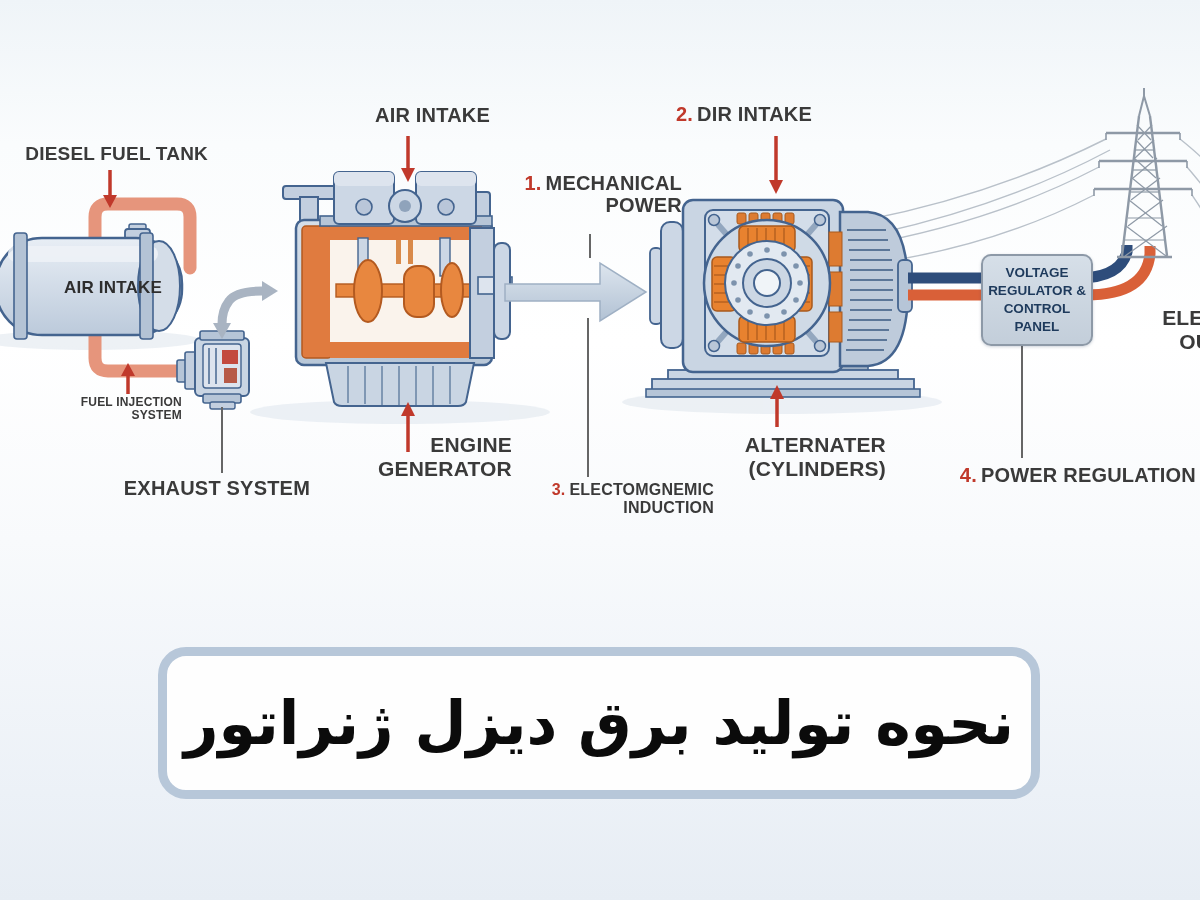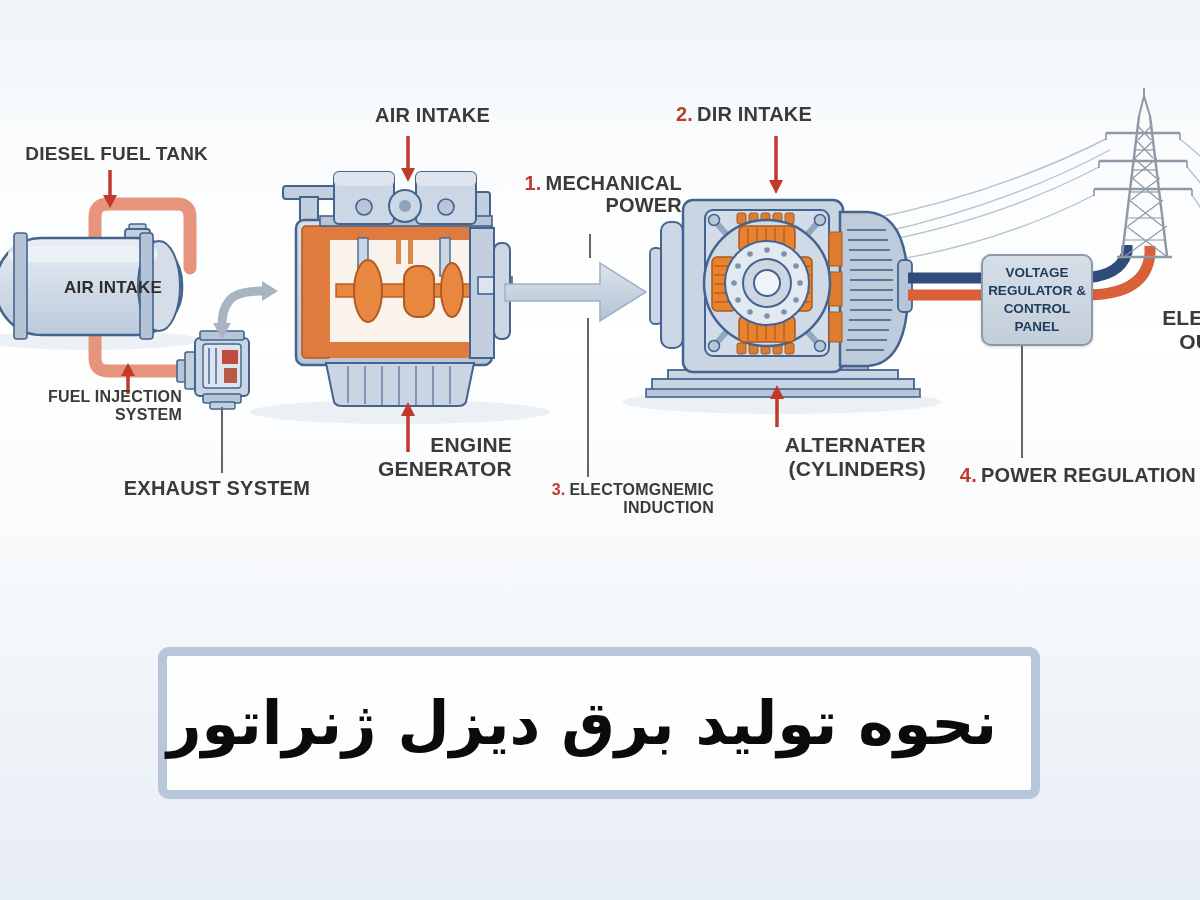--- a/index.html
+++ b/index.html
@@ -4,39 +4,39 @@
 <style>
   html,body{margin:0;padding:0;}
   body{width:1200px;height:900px;overflow:hidden;font-family:"Liberation Sans",sans-serif;}
   .canvas{position:relative;width:1200px;height:900px;overflow:hidden;
     background:linear-gradient(180deg,#eff4f8 0%,#fafcfd 16%,#ffffff 38%,#f8fafc 60%,#ecf1f7 88%,#e7edf4 100%);}
   svg.diagram{position:absolute;left:0;top:0;z-index:1;}
   .lbl{position:absolute;z-index:2;text-align:right;font-weight:bold;color:#3a3a3a;letter-spacing:.2px;line-height:1.12;}
   .lbl .num{color:#c0392b;margin-right:4px;}
   .lbl-diesel-tank{left:18px;top:143px;width:190px;font-size:19px;}
   .lbl-tank-text{left:0px;top:278px;width:162px;font-size:17px;color:#2d2d2d;}
-  .lbl-fuel-injection{left:0px;top:388px;width:182px;font-size:16px;}
+  .lbl-fuel-injection{left:0px;top:396px;width:182px;font-size:12px;}
   .lbl-exhaust{left:98px;top:477px;width:212px;font-size:20px;}
   .lbl-air-intake{left:330px;top:104px;width:160px;font-size:20px;}
   .lbl-engine{left:318px;top:433px;width:194px;font-size:21px;}
   .lbl-step1{left:464px;top:172px;width:218px;font-size:20px;}
   .lbl-step2{left:642px;top:103px;width:170px;font-size:20px;}
-  .lbl-alternator{left:718px;top:433px;width:208px;font-size:21px;}
+  .lbl-alternator{left:678px;top:433px;width:208px;font-size:21px;}
   .lbl-step3{left:476px;top:481px;width:238px;font-size:16px;}
   .lbl-step4{left:938px;top:464px;width:258px;font-size:20px;}
   .lbl-electricity{left:1102px;top:306px;width:200px;font-size:21px;line-height:24px;}
   .regulator-box{position:absolute;z-index:2;left:961px;top:254px;width:108px;height:88px;
     border:2px solid #8d99a7;border-radius:10px;
     background:linear-gradient(180deg,#d6dfe8 0%,#c3ceda 100%);
     display:flex;flex-direction:column;align-items:center;justify-content:center;
     font-size:13.5px;font-weight:bold;color:#1e3a5c;line-height:1.32;text-align:center;
     box-shadow:0 1px 3px rgba(60,80,110,.25);margin-left:20px;}
   .title-banner{position:absolute;z-index:2;left:158px;top:647px;width:882px;height:152px;
-    box-sizing:border-box;border:9px solid #b7c7d9;border-radius:11px;background:#fefefe;
-    display:flex;align-items:center;justify-content:flex-start;}
+    box-sizing:border-box;border:9px solid #b7c7d9;border-radius:28px;background:#fefefe;
+    display:flex;align-items:center;justify-content:center;}
   .title-banner span{direction:rtl;unicode-bidi:embed;font-family:"DejaVu Sans",sans-serif;
     font-weight:bold;font-size:60px;color:#0b0b0b;letter-spacing:0;}
 </style>
 </head>
 <body>
 
 <div class="canvas">
 
 <svg class="diagram" width="1200" height="900" viewBox="0 0 1200 900">
   <defs>

